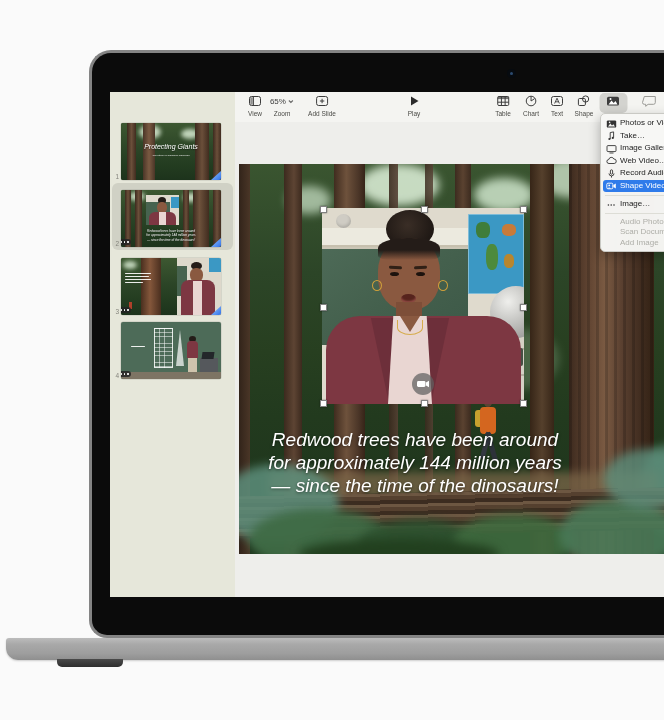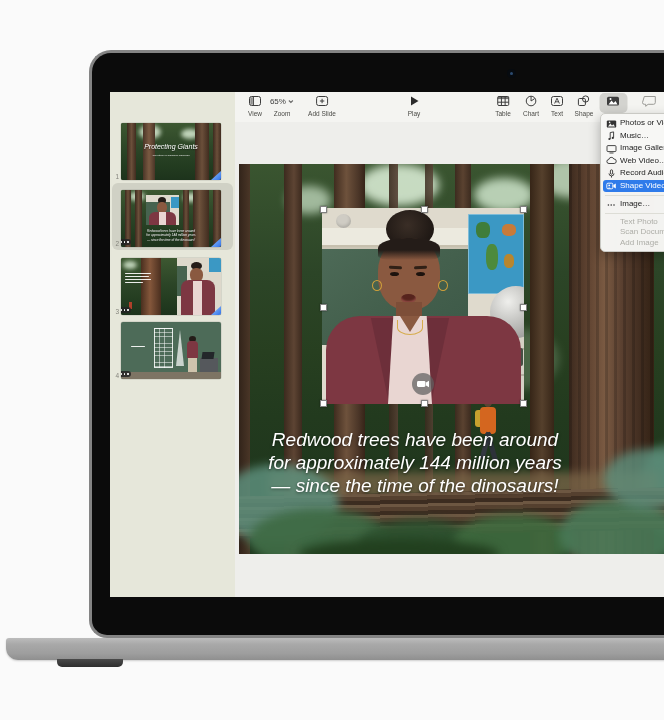--- a/index.html
+++ b/index.html
@@ -453,21 +453,21 @@
             </svg>
         </span><span>Photos or Video</span>
       </div>
       <div class="mrow">
         <span class="mic">
           <svg width="11" height="10" viewBox="0 0 11 10">
               <path d="M4.2 8 V1.6 l3.4 -.7 v5.8" fill="none" stroke="#333" stroke-width=".9"></path>
               <circle cx="3.4" cy="8" r="1.1" fill="#333"></circle>
               <circle cx="6.8" cy="6.9" r="1.1" fill="#333"></circle>
             </svg>
-        </span><span>Music…</span>
+        </span><span>Take…</span>
       </div>
       <div class="mrow">
         <span class="mic">
           <svg width="11" height="10" viewBox="0 0 11 10">
               <rect x="1" y="1.6" width="9" height="6" rx="1" fill="none" stroke="#333" stroke-width=".9"></rect>
               <line x1="3.5" y1="9" x2="7.5" y2="9" stroke="#333" stroke-width=".9"></line>
             </svg>
         </span><span>Image Gallery</span>
       </div>
       <div class="mrow">
@@ -500,21 +500,21 @@
         <span class="mic">
           <svg width="11" height="10" viewBox="0 0 11 10">
               <circle cx="2.4" cy="5" r=".8" fill="#333"></circle>
               <circle cx="5.2" cy="5" r=".8" fill="#333"></circle>
               <circle cx="8" cy="5" r=".8" fill="#333"></circle>
             </svg>
         </span><span>Image…</span>
       </div>
       <div class="msep"></div>
       <div class="mrow dis">
-        <span>Text Photo</span>
+        <span>Audio Photo</span>
       </div>
       <div class="mrow dis">
         <span>Scan Documents</span>
       </div>
       <div class="mrow dis">
         <span>Add Image</span>
       </div>
     </div>
 
   </div>

